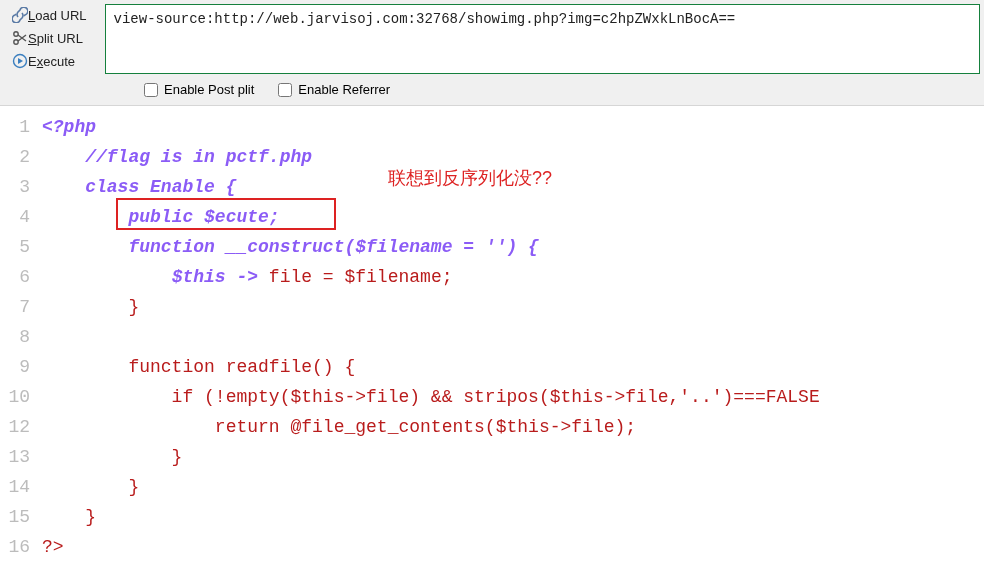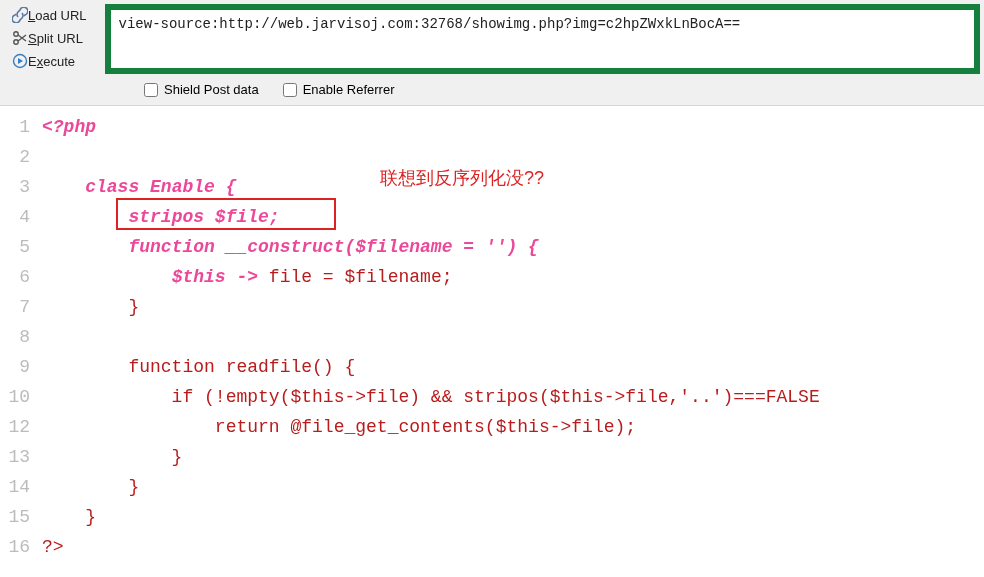--- a/index.html
+++ b/index.html
@@ -2,31 +2,31 @@
 <html><head>
 <meta charset="utf-8">
 <style>
   * { margin:0; padding:0; box-sizing:border-box; }
   body { font-family: "Segoe UI", Tahoma, Arial, sans-serif; font-size:13px; background:#fff; width:984px; height:577px; overflow:hidden; }
   .top-panel { background:#f0f0f0; border-bottom:1px solid #d6d6d6; padding:4px 4px 8px 4px; }
   .top-row { display:flex; align-items:flex-start; }
   .btn-col { display:flex; flex-direction:column; gap:1px; padding:0 6px 0 2px; }
   .btn { display:flex; align-items:center; height:22px; padding:0 6px; cursor:pointer; border-radius:2px; color:#222; }
   .btn .icon { width:16px; height:16px; display:flex; align-items:center; justify-content:center; }
-  .url-box { flex:1; background:#fff; border:6px solid #15803d; margin-left:6px; padding:6px 8px; font-family:"Courier New", monospace; font-size:14px; color:#222; min-height:70px; }
+  .url-box { flex:1; background:#fff; border:1px solid #15803d; margin-left:6px; padding:6px 8px; font-family:"Courier New", monospace; font-size:14px; color:#222; min-height:70px; }
   .checks-row { display:flex; align-items:center; gap:24px; padding:8px 0 0 140px; }
   .checkbox-wrap { display:flex; align-items:center; gap:6px; cursor:pointer; }
   input[type="checkbox"] { width:14px; height:14px; }
   .source-area { padding:6px 0 0 0; }
   .code-row { display:flex; font-family:"Courier New", monospace; font-size:18px; line-height:30px; }
   .gutter { width:42px; text-align:right; padding-right:12px; color:#bcbcbc; user-select:none; }
   .code { white-space:pre; position:relative; }
-  .k-redi { color:#ec4899; font-style:italic; font-weight:bold; }
+  .k-redi { color:#8b5cf6; font-style:italic; font-weight:bold; }
   .k-blk { color:#b91c1c; }
-  .annot { position:absolute; left:380px; top:60px; color:#d22; font-size:18px; font-family:"Microsoft YaHei", sans-serif; }
+  .annot { position:absolute; left:388px; top:60px; color:#d22; font-size:18px; font-family:"Microsoft YaHei", sans-serif; }
   .hlbox { position:absolute; left:116px; top:92px; width:220px; height:32px; border:2px solid #d22; pointer-events:none; }
   .underline-accessor { text-decoration:underline; }
 </style>
 </head>
 <body>
 
 <div class="top-panel">
   <div class="top-row">
     <div class="btn-col">
       <div class="btn">
@@ -56,48 +56,48 @@
             </svg>
         </span>
         <span>E<span class="underline-accessor">x</span>ecute</span>
       </div>
     </div>
     <div class="url-box">view-source:http://web.jarvisoj.com:32768/showimg.php?img=c2hpZWxkLnBocA==</div>
   </div>
   <div class="checks-row">
     <label class="checkbox-wrap">
       <input type="checkbox" style="">
-      <span>Shield Post data</span>
+      <span>Enable Post plit</span>
     </label>
     <label class="checkbox-wrap">
       <input type="checkbox" style="">
       <span>Enable Referrer</span>
     </label>
   </div>
 </div>
 
 <div class="source-area" style="position:relative;">
   <div class="hlbox"></div>
   <div class="annot">联想到反序列化没??</div>
   <div id="code-container">
       <div class="code-row">
         <div class="gutter">1</div>
         <div class="code"><span class="k-redi">&lt;?php</span></div>
       </div>
       <div class="code-row">
         <div class="gutter">2</div>
-        <div class="code"><span class="k-blk">    </span></div>
+        <div class="code"><span class="k-blk">    </span><span class="k-redi">//flag is in pctf.php</span></div>
       </div>
       <div class="code-row">
         <div class="gutter">3</div>
         <div class="code"><span class="k-blk">    </span><span class="k-redi">class Enable {</span></div>
       </div>
       <div class="code-row">
         <div class="gutter">4</div>
-        <div class="code"><span class="k-blk">        </span><span class="k-redi">stripos $file;</span></div>
+        <div class="code"><span class="k-blk">        </span><span class="k-redi">public $ecute;</span></div>
       </div>
       <div class="code-row">
         <div class="gutter">5</div>
         <div class="code"><span class="k-blk">        </span><span class="k-redi">function __construct($filename = '') {</span></div>
       </div>
       <div class="code-row">
         <div class="gutter">6</div>
         <div class="code"><span class="k-blk">            </span><span class="k-redi">$this -&gt;</span><span class="k-blk"> file = $filename;</span></div>
       </div>
       <div class="code-row">

